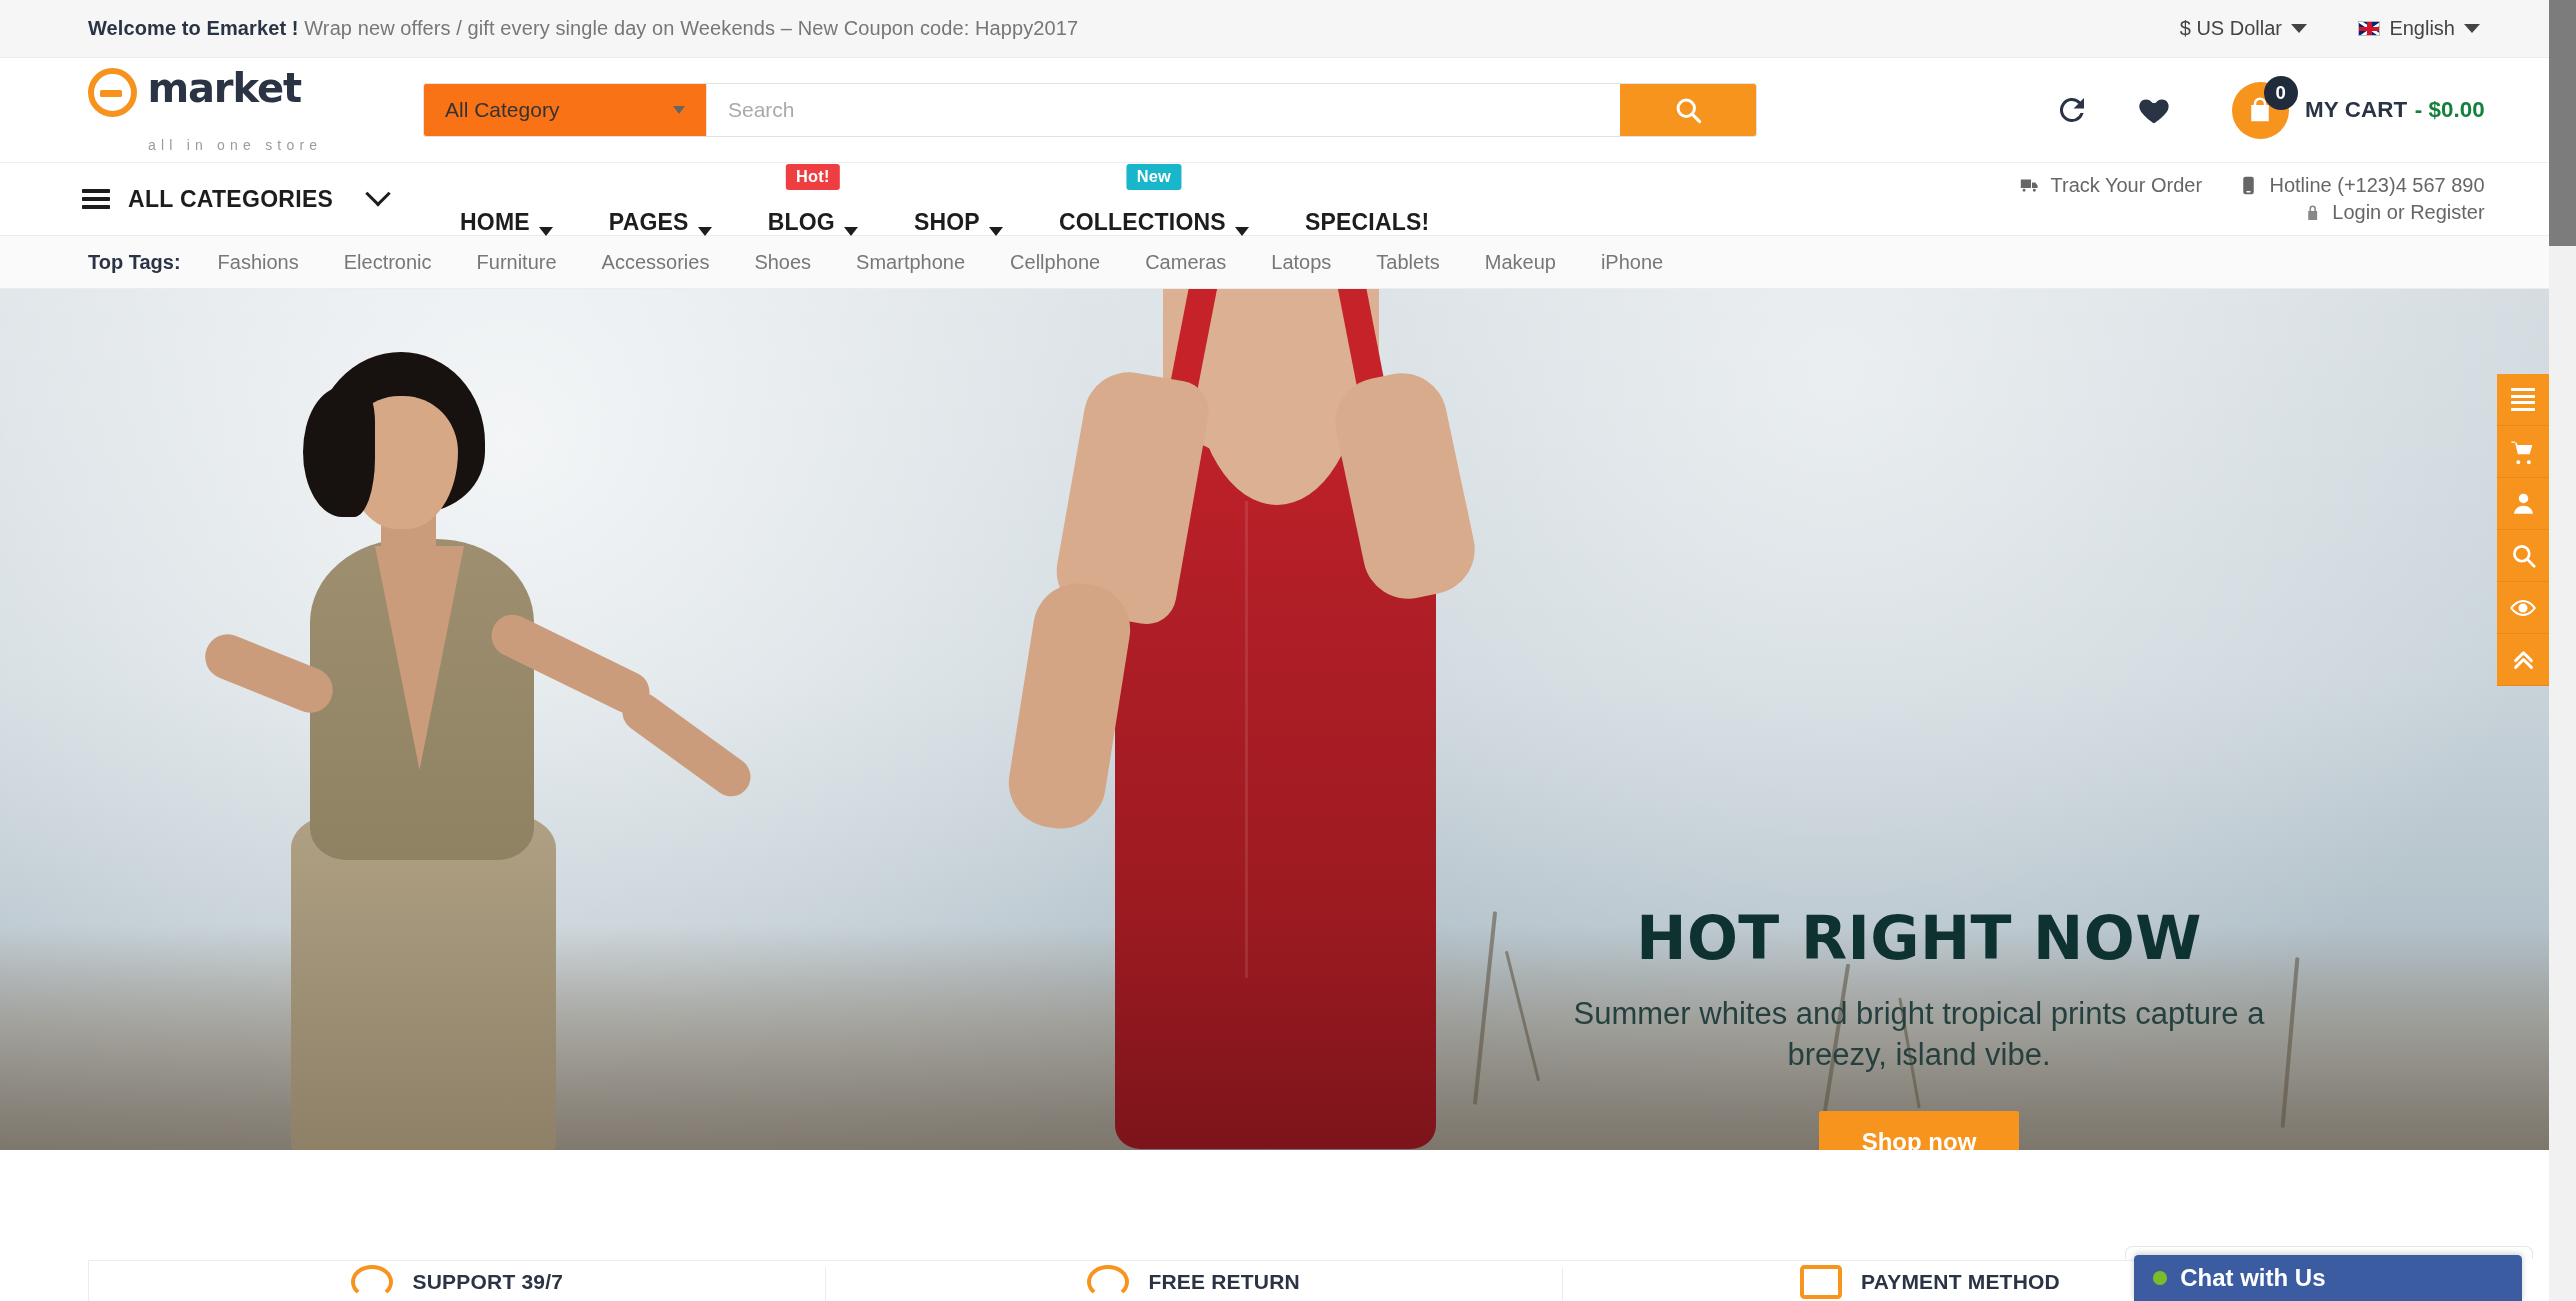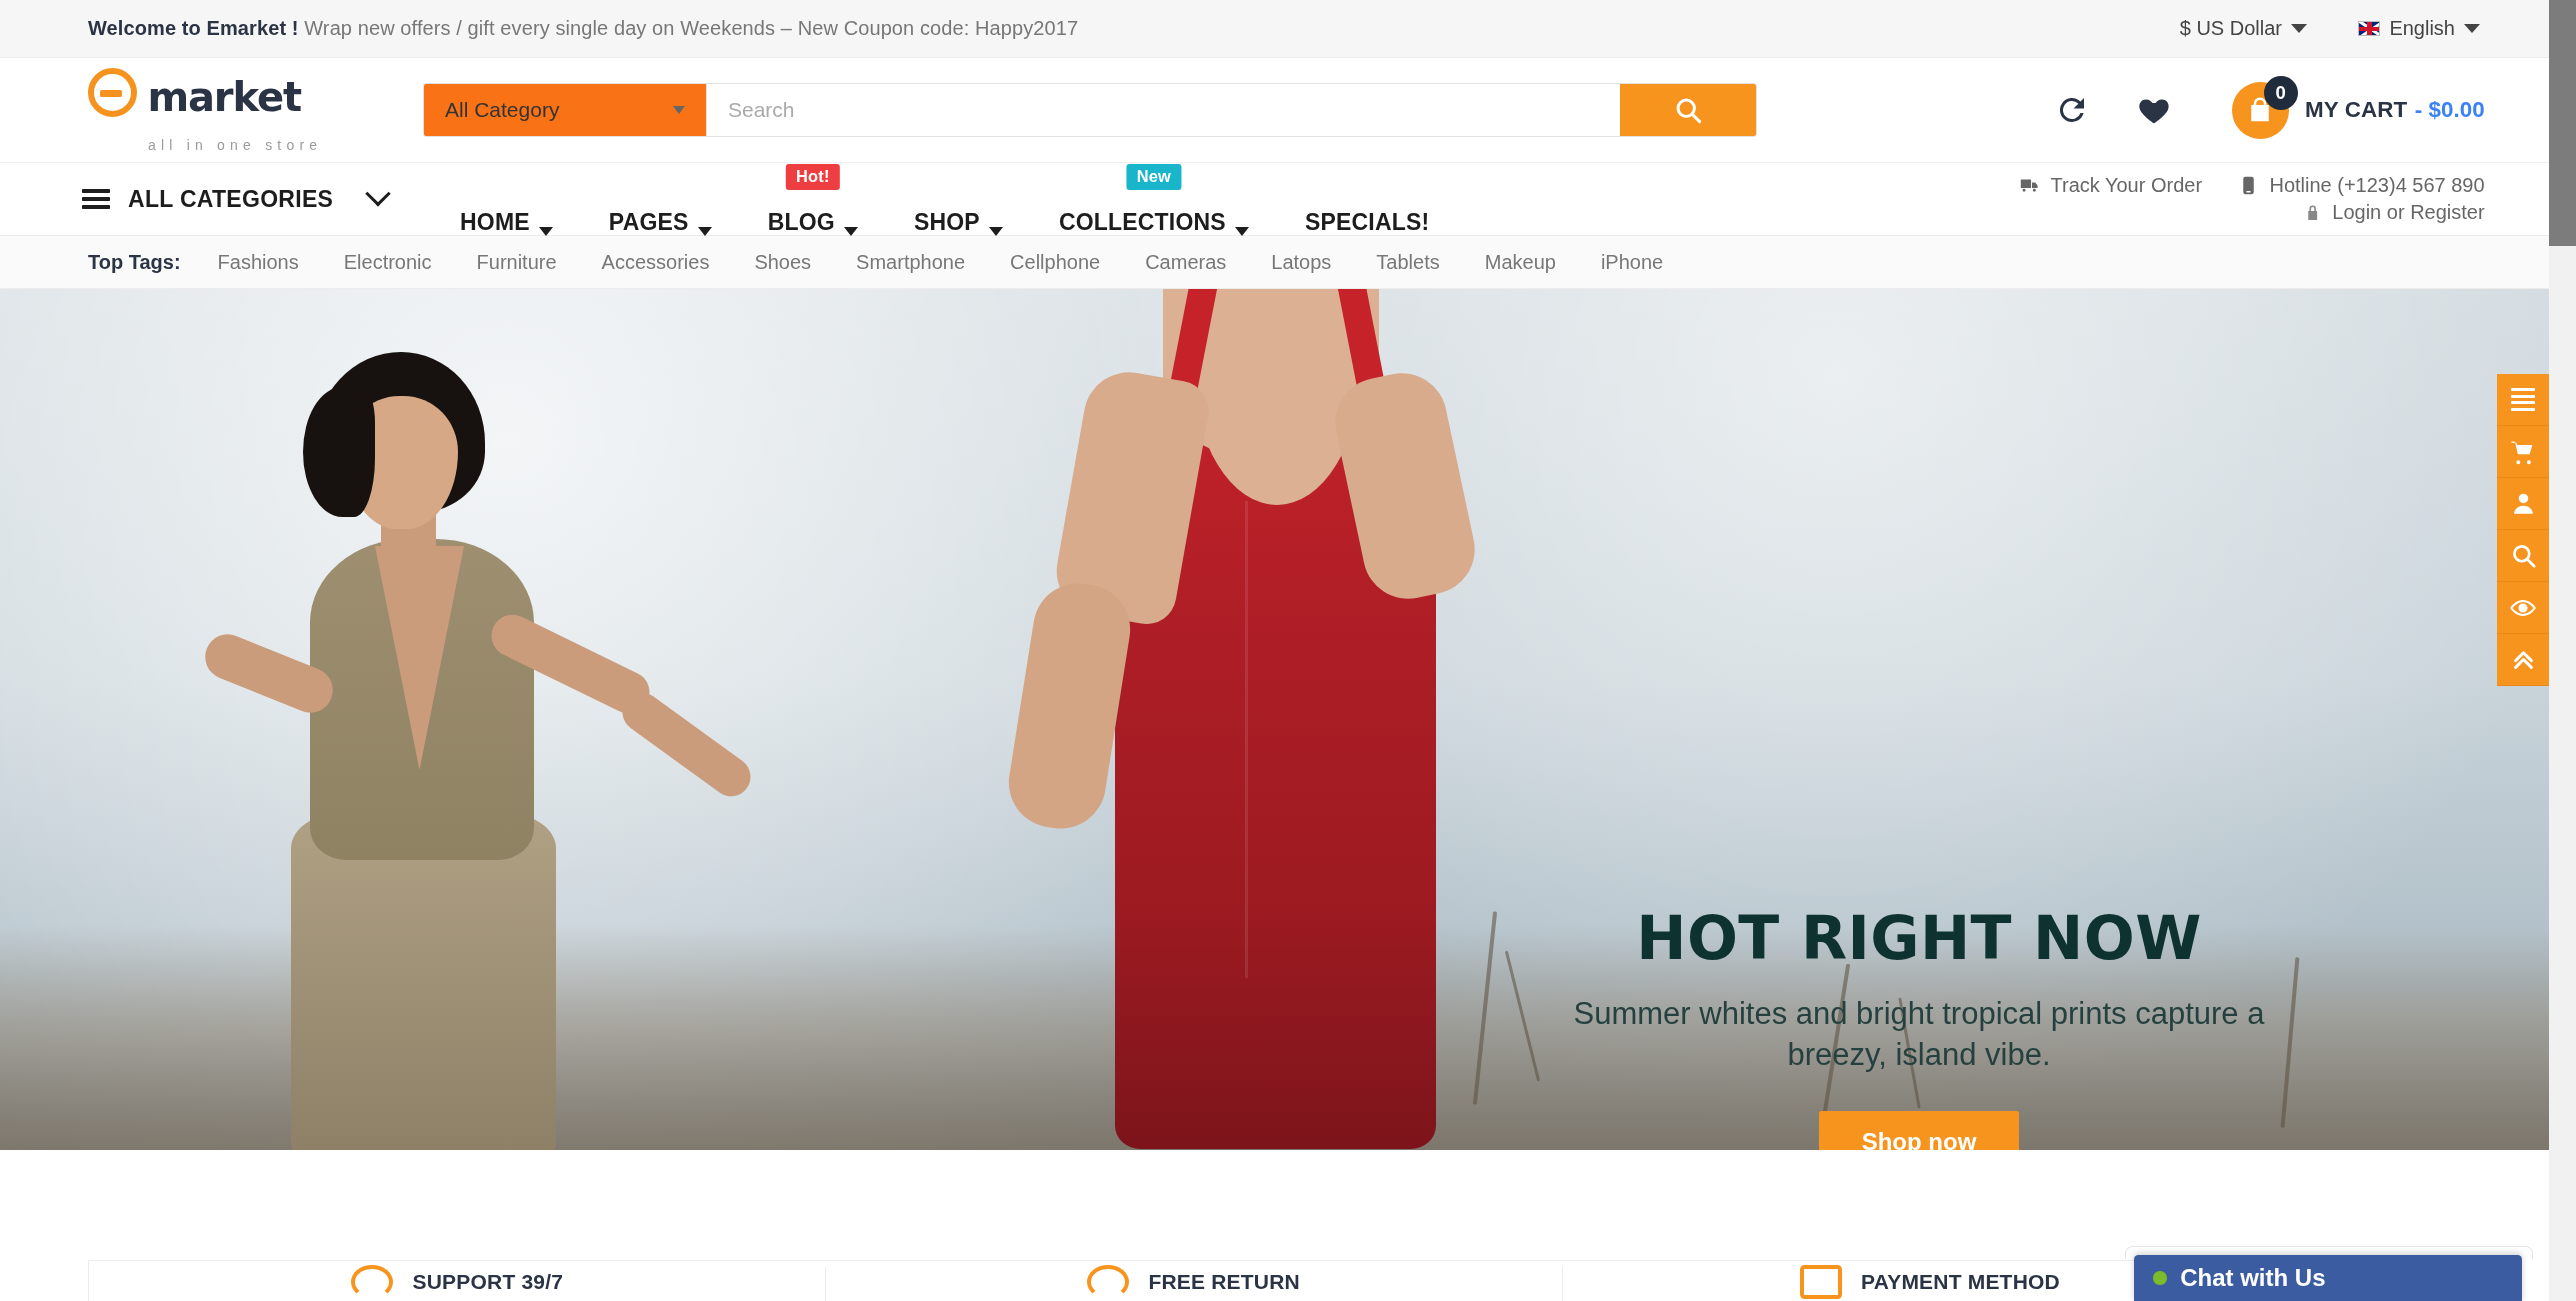--- a/index.html
+++ b/index.html
@@ -51,21 +51,21 @@
   }
   .flag-cross-h { position:absolute; left:0; top:5.2px; width:22.4px; height:4.5px; background:#cf142b; z-index:3;}
   .flag-cross-v { position:absolute; left:8.2px; top:0; width:5.2px; height:15.7px; background:#cf142b; z-index:3;}
 
   
   .header {
     position: relative; width: 2549px; height: 104px; background: #fff;
     display: flex; align-items: center; padding: 0 42px 0 88px;
   }
   .logo { display: flex; flex-direction: column; width: 246px; }
-  .logo-row { display: flex; align-items: flex-end; gap: 10.4px; }
+  .logo-row { display: flex; align-items: flex-start; gap: 10.4px; }
   .logo-mark {
     width: 49px; height: 49px; border-radius: 50%;
     border: 6.7px solid #f6921e; position: relative; flex: none;
   }
   .logo-mark::after {
     content: ""; position: absolute; left: 6px; top: 16.4px; width: 22.4px; height: 6.7px;
     background: #f6921e; border-radius: 1.5px;
   }
   .logo-text { font-size: 40px; font-weight: 800; color: #2b3445; letter-spacing: -1.1px; line-height: 1; font-family: "DejaVu Sans", sans-serif;}
   .logo-sub { font-size: 14px; color: #9b9b9b; letter-spacing: 5.2px; margin-left: 60px; margin-top: 20px; }
@@ -102,21 +102,21 @@
   .cart-circle {
     width: 57px; height: 57px; border-radius: 50%; background: #f7941e;
     position: relative; display: flex; align-items: center; justify-content: center;
   }
   .cart-badge {
     position: absolute; top: -6px; right: -9px; width: 34px; height: 34px; border-radius: 50%;
     background: #202b3c; color: #fff; font-size: 18.6px; font-weight: 700;
     display: flex; align-items: center; justify-content: center;
   }
   .cart-label { font-size: 22.4px; font-weight: 700; color: #2b3445; margin-left: 16.4px; letter-spacing: 0.1px;}
-  .cart-price { font-size: 22.4px; font-weight: 700; color: #3b82f6; margin-left: 7.5px; }
+  .cart-price { font-size: 22.4px; font-weight: 700; color: #15803d; margin-left: 7.5px; }
 
   
   .navbar {
     position: relative; width: 2549px; height: 73px; background: #fff;
     border-top: 0.7px solid #efefef;
     display: flex; align-items: center; padding: 0 42px 0 82px;
   }
   .allcat {
     display: flex; align-items: center; width: 335px; cursor: pointer;
   }

